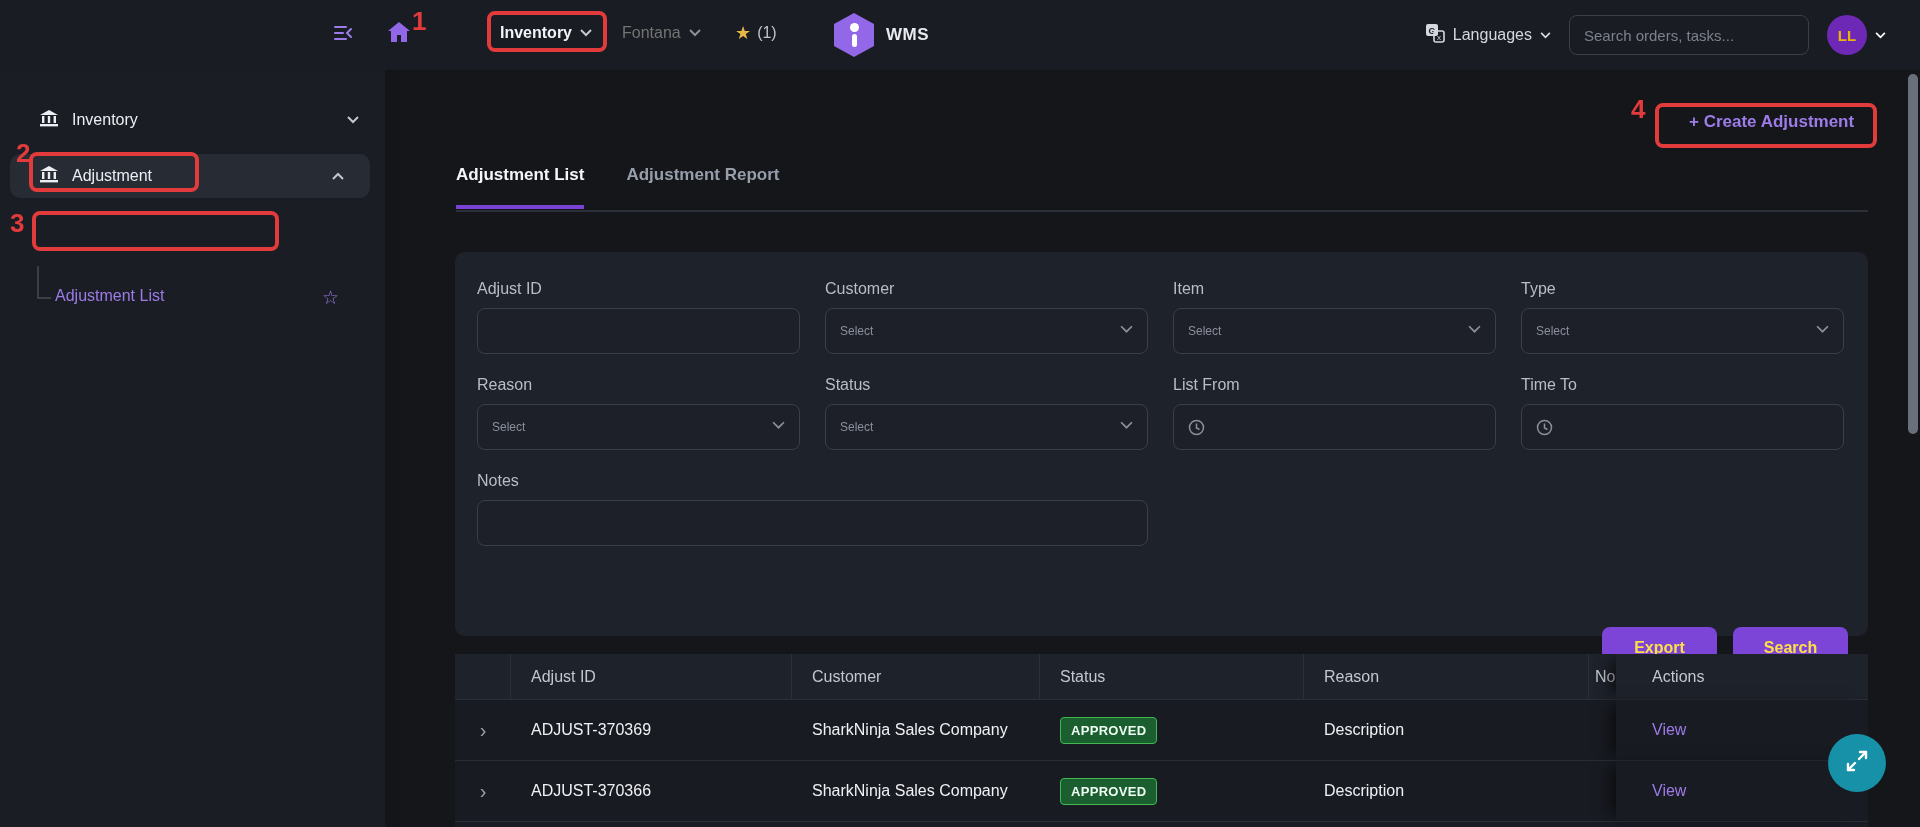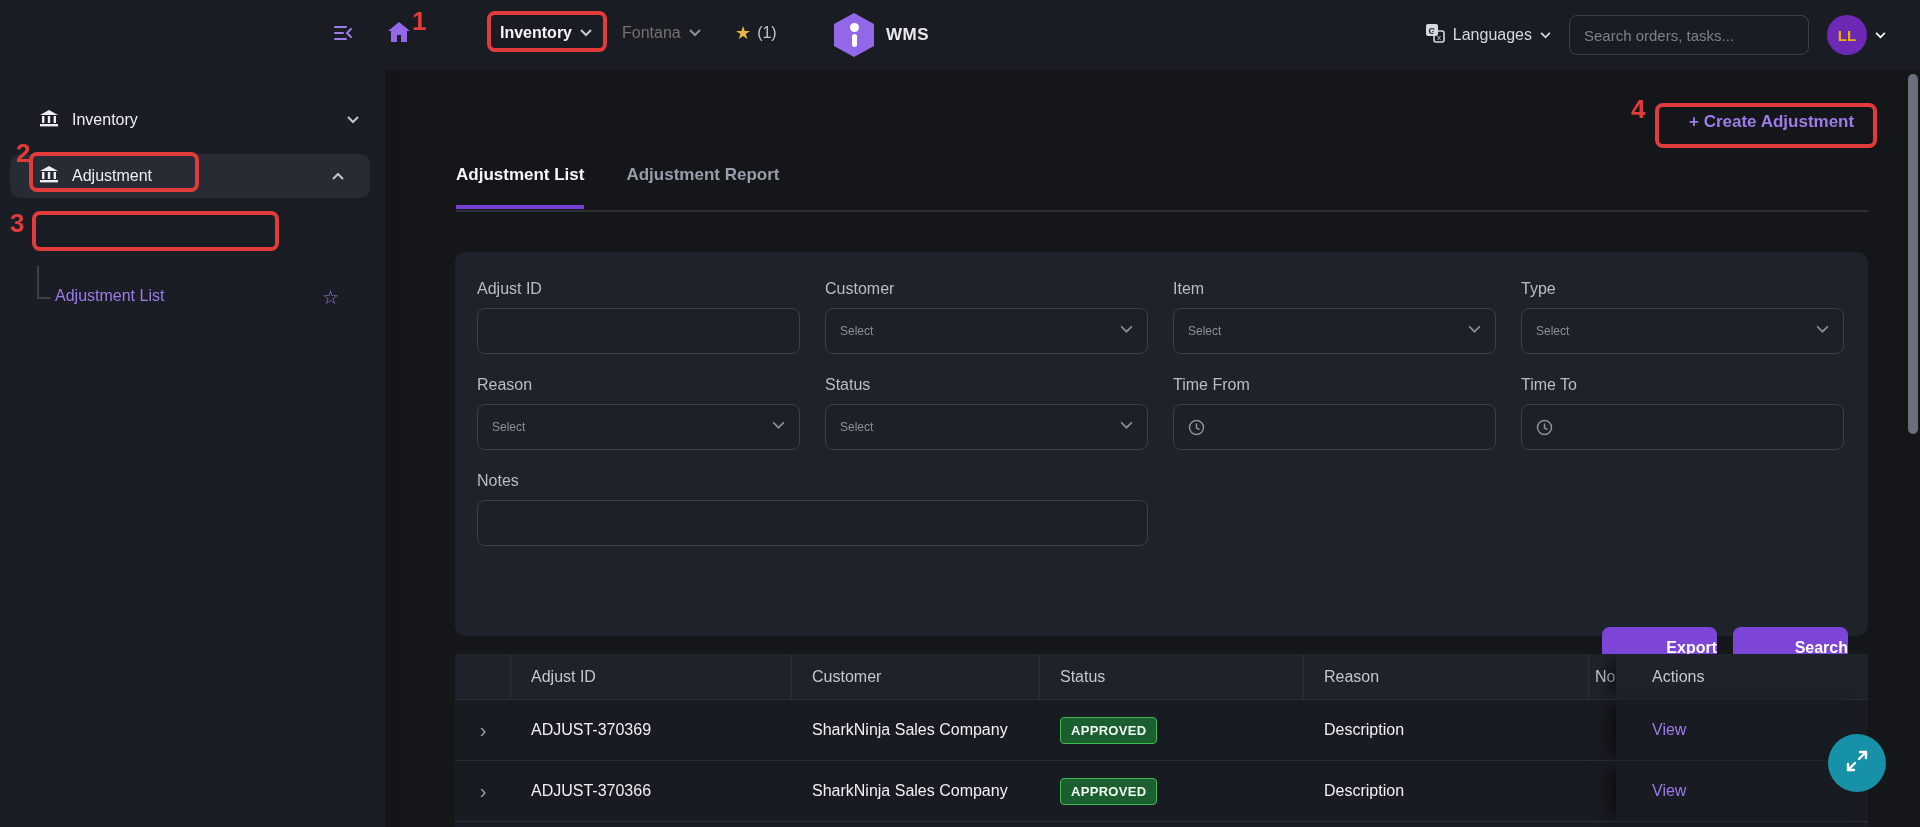--- a/index.html
+++ b/index.html
@@ -65,21 +65,21 @@
   .ctrl { position:relative; height:46px; border:1px solid #3a3f4a; border-radius:8px;
     background:#1d2029; display:flex; align-items:center; padding:0 14px; }
   .ctrl input { background:transparent; border:none; outline:none; color:#e8eaee;
     font-size:15px; width:100%; }
   .ctrl .ph { color:#8a8f9a; font-size:12px; }
   .ctrl .chev { position:absolute; right:14px; top:16px; }
   .ctrl .clock { margin-right:10px; display:flex; }
   .notes-fld { grid-column:1 / span 2; }
   .btn-row { position:absolute; right:20px; top:375px; display:flex; gap:16px; }
   .btn { min-width:115px; height:41px; background:#7d44d8; border:none; border-radius:8px;
-    color:#ffffff; font-weight:bold; font-size:16px; font-family:"Liberation Sans",sans-serif;text-align:right; }
+    color:#fde047; font-weight:bold; font-size:16px; font-family:"Liberation Sans",sans-serif; }
 
   
   .table { position:absolute; left:56px; top:584px; width:1413px; height:173px;
     background:#191c24; overflow:hidden; }
   .trow { display:flex; position:relative; border-bottom:1px solid #2a2e38; }
   .thead { height:46px; background:#1e222b; color:#c3c7cf; font-size:16px; }
   .tbody-row { height:61px; background:#181b22; color:#f0f1f4; font-size:16px; }
   .tc { display:flex; align-items:center; padding-left:20px; overflow:hidden;
     border-right:0; flex-shrink:0; }
   .c0{width:56px; padding-left:0; justify-content:center;}
@@ -289,21 +289,21 @@
         <div class="ctrl">
           <span class="ph">Select</span>
           <span class="chev chev-svg">
             <svg width="13" height="9" viewBox="0 0 12 8" fill="none" stroke="#8a8f9a" stroke-width="1.6">
                 <path d="M1 1 L6 6 L11 1"></path>
               </svg>
           </span>
         </div>
       </div>
       <div class="fld">
-        <label>Time From</label>
+        <label>List From</label>
         <div class="ctrl">
           <span class="clock">
             <svg width="17" height="17" viewBox="0 0 17 17" fill="none" stroke="#8a8f9a" stroke-width="1.5">
               <circle cx="8.5" cy="8.5" r="7"></circle>
                 <path d="M8.5 4.5 V9 L11.5 10.5"></path>
             </svg>
           </span>
         </div>
       </div>
       <div class="fld">

